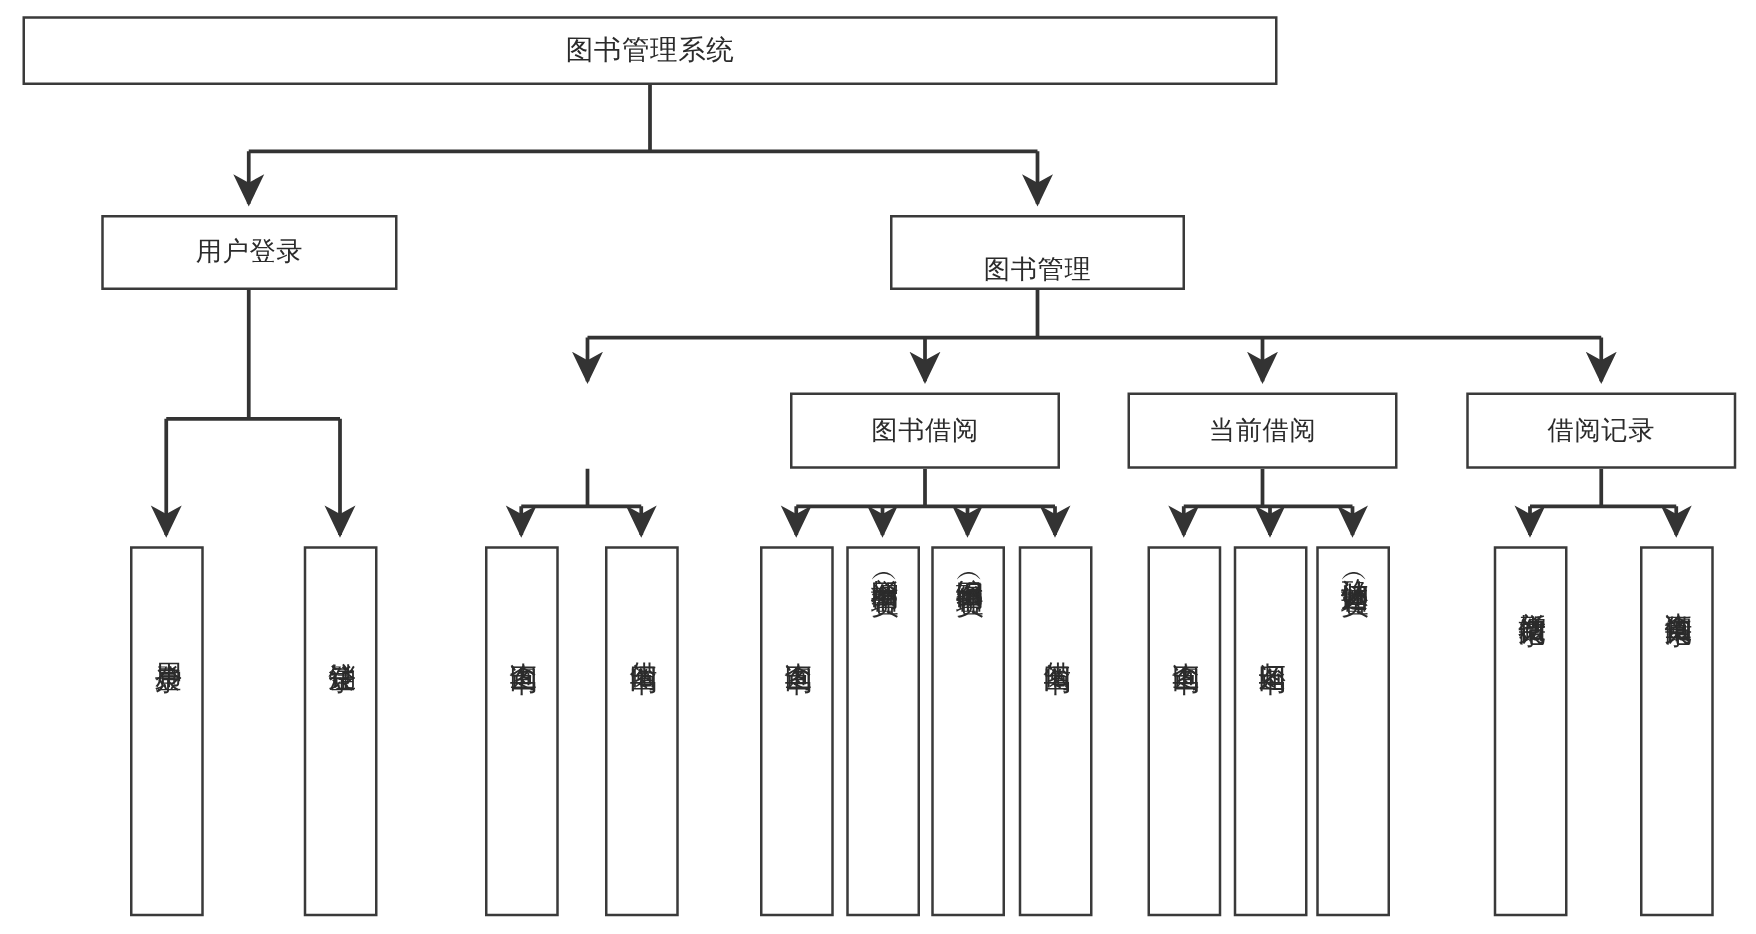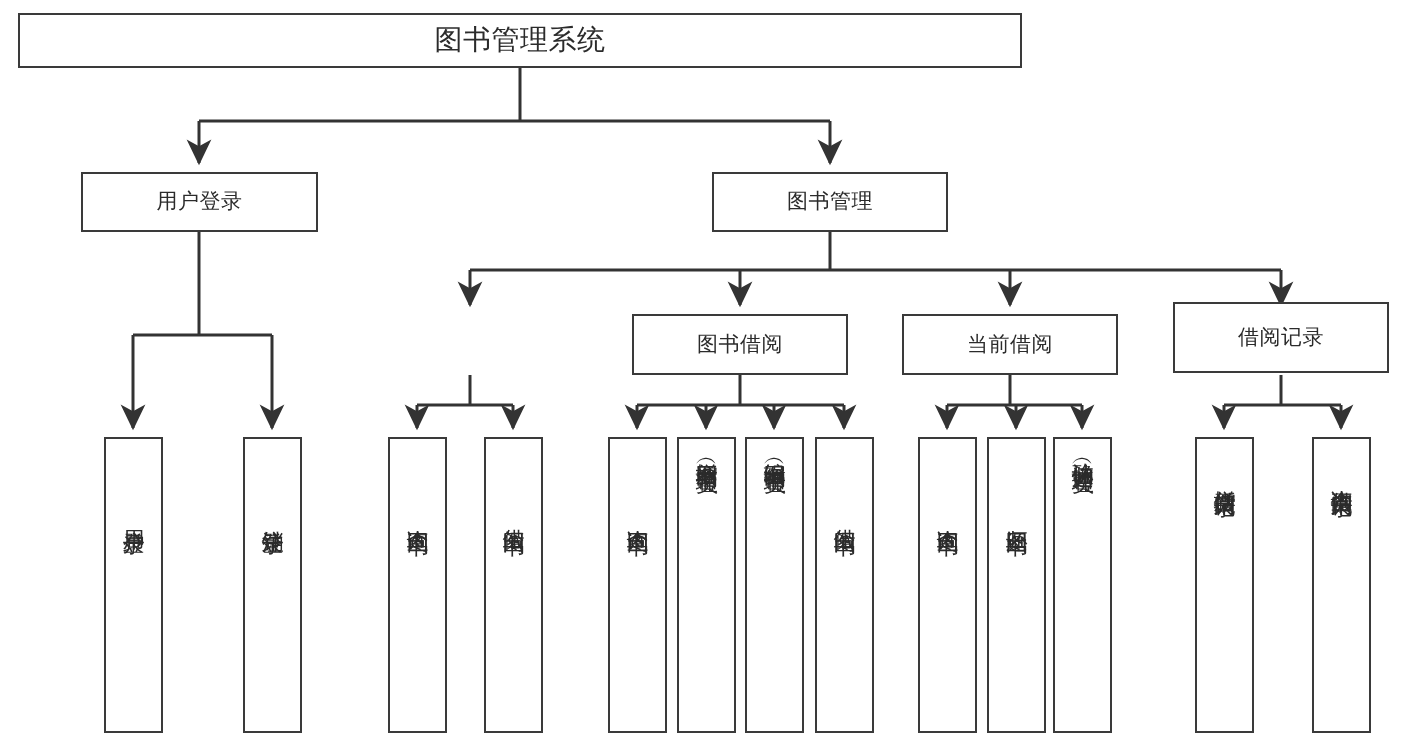--- a/index.html
+++ b/index.html
@@ -40,21 +40,21 @@
   }
   .node-label {
     color: #2b2b2b;
     font-size: 21px;
     line-height: 1.32;
     letter-spacing: 0.5px;
     white-space: nowrap;
     text-align: center;
   }
   .node.root .node-label {
-    font-size: 28px;
+    font-size: 22px;
   }
   .node.vertical {
     align-items: flex-start;
     padding-top: 0;
   }
   .node.vertical .node-label {
     writing-mode: vertical-rl;
     text-orientation: upright;
     font-size: 22px;
     line-height: 1.12;
@@ -127,31 +127,31 @@
     </g>
   </svg>
 
   <div class="node root" style="left:18px; top:13px; width:1004px; height:55px;">
     <span class="node-label">图书管理系统</span>
   </div>
 
   <div class="node" style="left:81px; top:172px; width:237px; height:60px;">
     <span class="node-label">用户登录</span>
   </div>
-  <div class="node" style="left:712px; top:172px; width:236px; height:60px;">
+  <div class="node" style="left:712px; top:172px; width:236px; height:60px;align-items:flex-end;">
     <span class="node-label">图书管理</span>
   </div>
 
   <div class="node" style="left:902px; top:314px; width:216px; height:61px;">
     <span class="node-label">当前借阅</span>
   </div>
   <div class="node" style="left:632px; top:314px; width:216px; height:61px;">
     <span class="node-label">图书借阅</span>
   </div>
-  <div class="node" style="left:1173px; top:302px; width:216px; height:71px;">
+  <div class="node" style="left:1173px; top:314px; width:216px; height:61px;">
     <span class="node-label">借阅记录</span>
   </div>
 
   <div class="node vertical" style="left:104px; top:437px; width:59px; height:296px; padding-top:73px;">
     <span class="node-label">用户登录</span>
   </div>
   <div class="node vertical" style="left:243px; top:437px; width:59px; height:296px; padding-top:73px;">
     <span class="node-label">注销登录</span>
   </div>
 

